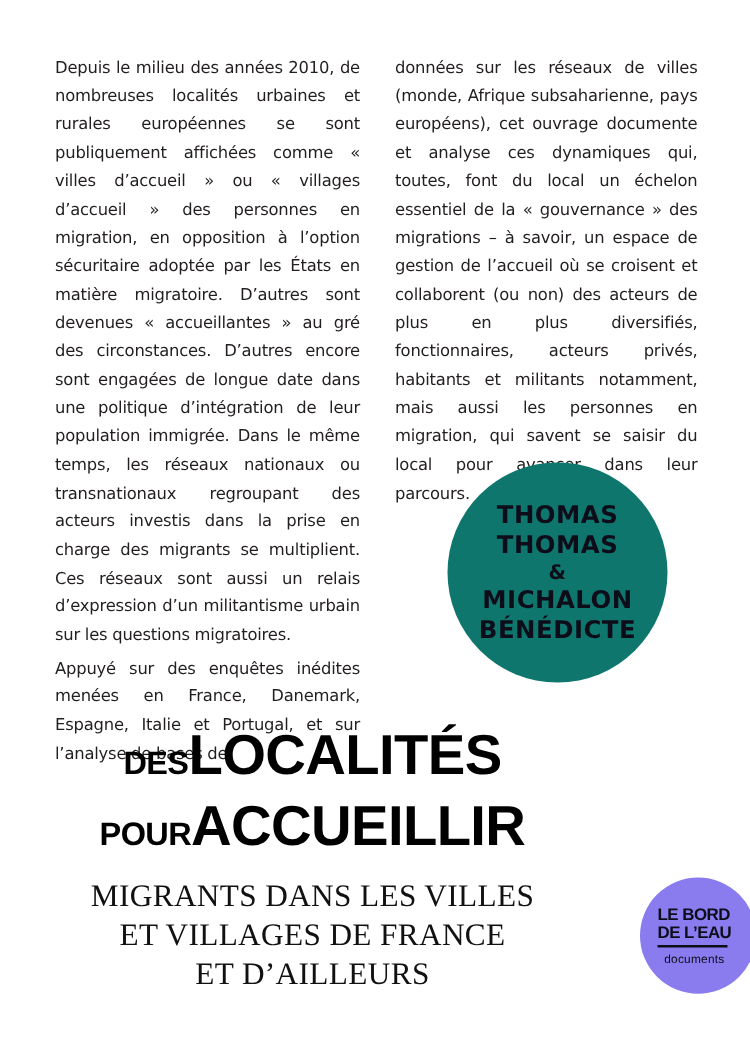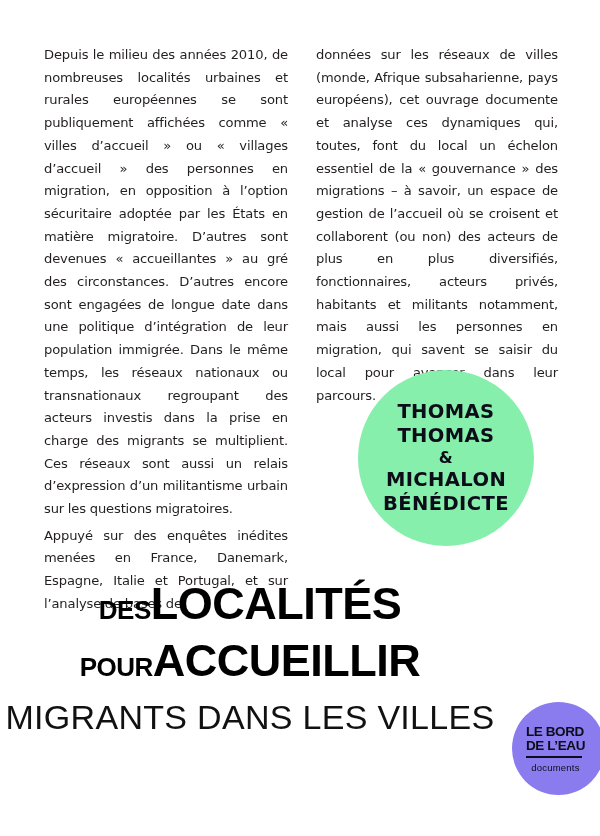--- a/index.html
+++ b/index.html
@@ -53,21 +53,21 @@
   }
 
   
   #author-circle {
     position: absolute;
     left: 358px;
     top: 370px;
     width: 176px;
     height: 176px;
     border-radius: 50%;
-    background: #86efac;
+    background: #0f766e;
     display: flex;
     flex-direction: column;
     align-items: center;
     justify-content: center;
     text-align: center;
   }
   #author-circle .aline {
     color: #0d0d1a;
     font-family: "DejaVu Sans", sans-serif;
     font-weight: 700;
@@ -120,23 +120,23 @@
   
   #subtitle-block {
     position: absolute;
     left: 0;
     top: 702px;
     width: 500px;
     text-align: center;
     color: #111111;
   }
   .subtitle-line {
-    font-family: Liberation Sans, sans-serif;
+    font-family: Liberation Serif, serif;
     font-weight: 400;
-    font-size: 34px;
+    font-size: 25px;
     line-height: 31px;
     letter-spacing: 0.3px;
     white-space: nowrap;
   }
 
   
   #publisher-logo {
     position: absolute;
     left: 512px;
     top: 702px;
@@ -207,20 +207,22 @@
     <div id="title-line-1" class="title-line">
       <span class="title-small">DES</span><span class="title-big">LOCALITÉS</span>
     </div>
     <div id="title-line-2" class="title-line">
       <span class="title-small">POUR</span><span class="title-big">ACCUEILLIR</span>
     </div>
   </div>
 
   <div id="subtitle-block">
     <div class="subtitle-line">MIGRANTS DANS LES VILLES</div>
+    <div class="subtitle-line">ET VILLAGES DE FRANCE</div>
+    <div class="subtitle-line">ET D’AILLEURS</div>
   </div>
 
   <div id="publisher-logo">
     <div id="publisher-inner">
       <div class="pub-line">LE BORD</div>
       <div class="pub-line">DE L’EAU</div>
       <div id="pub-rule"></div>
       <div id="pub-collection">documents</div>
     </div>
   </div>

